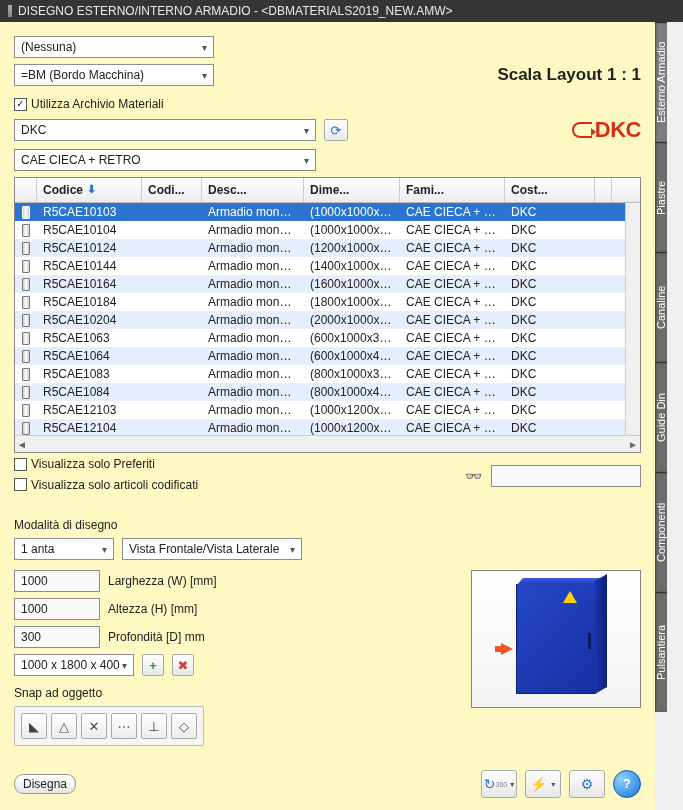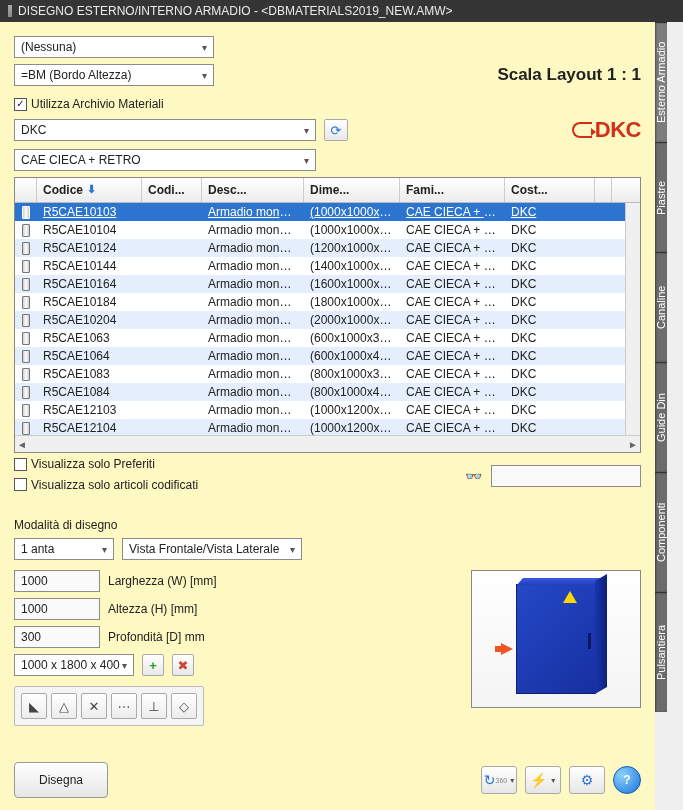--- a/index.html
+++ b/index.html
@@ -35,21 +35,21 @@
 .logo .c::after { content: ""; position: absolute; right: -4px; top: 4px; width: 0; height: 0; border-top: 4px solid transparent; border-bottom: 4px solid transparent; border-left: 5px solid #d42f18; }
 
 .grid-wrap { border: 1px solid #888; background: #fff; }
 .grid-head { display: flex; background: linear-gradient(#fff,#ececec); border-bottom: 1px solid #bbb; font-weight: bold; font-size: 12px; }
 .grid-head .cell { padding: 5px 6px; border-right: 1px solid #ccc; display: flex; align-items: flex-start; gap: 4px; }
 .grid-body { height: 232px; overflow: hidden; }
 .grid-row { display: flex; font-size: 12px; }
 .grid-row .cell { padding: 2px 6px; white-space: nowrap; overflow: hidden; text-overflow: ellipsis; }
 .grid-row.even { background: #e4eefc; }
 .grid-row.sel { background: #2b74d0; color: #fff; }
-.grid-row.sel .cell { color: #fff; text-decoration: underline; }
+.grid-row.sel .cell { color: #fff; }
 .c0{width:22px;display:flex;align-items:center;justify-content:center}
 .c1{width:105px}.c2{width:60px}.c3{width:102px}.c4{width:96px}.c5{width:105px}.c6{width:90px}.cscroll{width:17px}
 .icn-cab{display:inline-block;width:8px;height:13px;border:1px solid #777;background:linear-gradient(90deg,#ccc,#fff,#ccc);border-radius:1px}
 .grid-row.sel .icn-cab{border-color:#fff}
 .sort-ico{color:#2b74d0;font-size:11px}
 .hscroll{height:17px;background:#f0f0f0;border-top:1px solid #ccc;display:flex;align-items:center;justify-content:space-between;padding:0 2px;font-size:10px;color:#666}
 .vscroll{width:15px;background:#f0f0f0;border-left:1px solid #ccc}
 .grid-inner{display:flex}
 .grid-col{flex:1}
 
@@ -62,21 +62,21 @@
 
 .preview{border:1px solid #888;width:170px;height:138px;background:linear-gradient(#fff,#f4f4f4);display:flex;align-items:center;justify-content:center;position:relative}
 .cabinet{width:80px;height:110px;background:linear-gradient(135deg,#2548c8,#1630a0);position:relative;border:1px solid #0c1f70}
 .cabinet::before{content:"";position:absolute;top:-7px;left:0;width:80px;height:7px;background:linear-gradient(#3a5ae0,#2040b8);transform:skewX(-40deg);transform-origin:bottom left}
 .cabinet::after{content:"";position:absolute;top:-4px;right:-12px;width:12px;height:113px;background:linear-gradient(90deg,#1a34b0,#0e2078);transform:skewY(-30deg);transform-origin:top left}
 .cab-handle{position:absolute;right:4px;top:48px;width:3px;height:16px;background:#0a1a60}
 .warn{position:absolute;top:6px;right:18px;width:0;height:0;border-left:7px solid transparent;border-right:7px solid transparent;border-bottom:12px solid #ffd400}
 .arrow-red{position:absolute;left:-16px;top:58px;width:0;height:0;border-top:6px solid transparent;border-bottom:6px solid transparent;border-left:12px solid #e52}
 .arrow-red::before{content:"";position:absolute;left:-18px;top:-3px;width:8px;height:6px;background:#e52}
 
-.btn{height:36px;padding:0 24px;border:1px solid #999;background:linear-gradient(#fff,#e6e6e6);border-radius:4px;cursor:pointer;font-size:12px;display:inline-flex;align-items:center}
+.btn{height:20px;padding:0 8px;border:1px solid #999;background:linear-gradient(#fff,#e6e6e6);border-radius:9px;cursor:pointer;font-size:12px;display:inline-flex;align-items:center}
 .bigicon{width:36px;height:28px;border:1px solid #aaa;background:linear-gradient(#fff,#e6e6e6);border-radius:3px;display:inline-flex;align-items:center;justify-content:center;font-size:14px;cursor:pointer}
 .bigicon .drop{font-size:8px;margin-left:3px;color:#555}
 .help{width:28px;height:28px;border-radius:50%;background:radial-gradient(circle at 30% 30%,#8cd0ff,#1a74d8);color:#fff;display:inline-flex;align-items:center;justify-content:center;font-weight:bold;border:1px solid #0a5bb8;cursor:pointer}
 
 .footer{position:absolute;bottom:12px;left:14px;right:14px;display:flex;justify-content:space-between;align-items:center}
 </style>
 </head>
 <body>
 
 <div class="titlebar">
@@ -86,21 +86,21 @@
 <div class="main">
 
   <div class="row mb6" style="justify-content:space-between">
     <div class="combo" style="width:200px">
       <span>(Nessuna)</span>
         <span class="chev">▾</span>
     </div>
   </div>
   <div class="row mb10" style="justify-content:space-between">
     <div class="combo" style="width:200px">
-      <span>=BM (Bordo Altezza)</span>
+      <span>=BM (Bordo Macchina)</span>
         <span class="chev">▾</span>
     </div>
     <div class="scale">Scala Layout 1 : 1</div>
   </div>
 
   <div class="checkbox mb6">
     <span class="box">✓</span>
     <span>Utilizza Archivio Materiali</span>
   </div>
 
@@ -340,20 +340,21 @@
           <span>Profondità [D] mm</span>
         </div>
       <div class="row mb10">
         <div class="combo" style="width:120px">
             <span>1000 x 1800 x 400</span>
             <span class="chev">▾</span>
           </div>
         <div class="iconbtn sm" style="color:#2a9d2a;font-weight:bold">+</div>
         <div class="iconbtn sm" style="color:#c43">✖</div>
       </div>
+      <div class="section-label" style="margin-top:4px">Snap ad oggetto</div>
       <div class="snap-group">
         <div class="snap-btn">◣</div>
         <div class="snap-btn">△</div>
         <div class="snap-btn">✕</div>
         <div class="snap-btn">⋯</div>
         <div class="snap-btn">⊥</div>
         <div class="snap-btn">◇</div>
       </div>
     </div>
     <div style="flex:1"></div>

